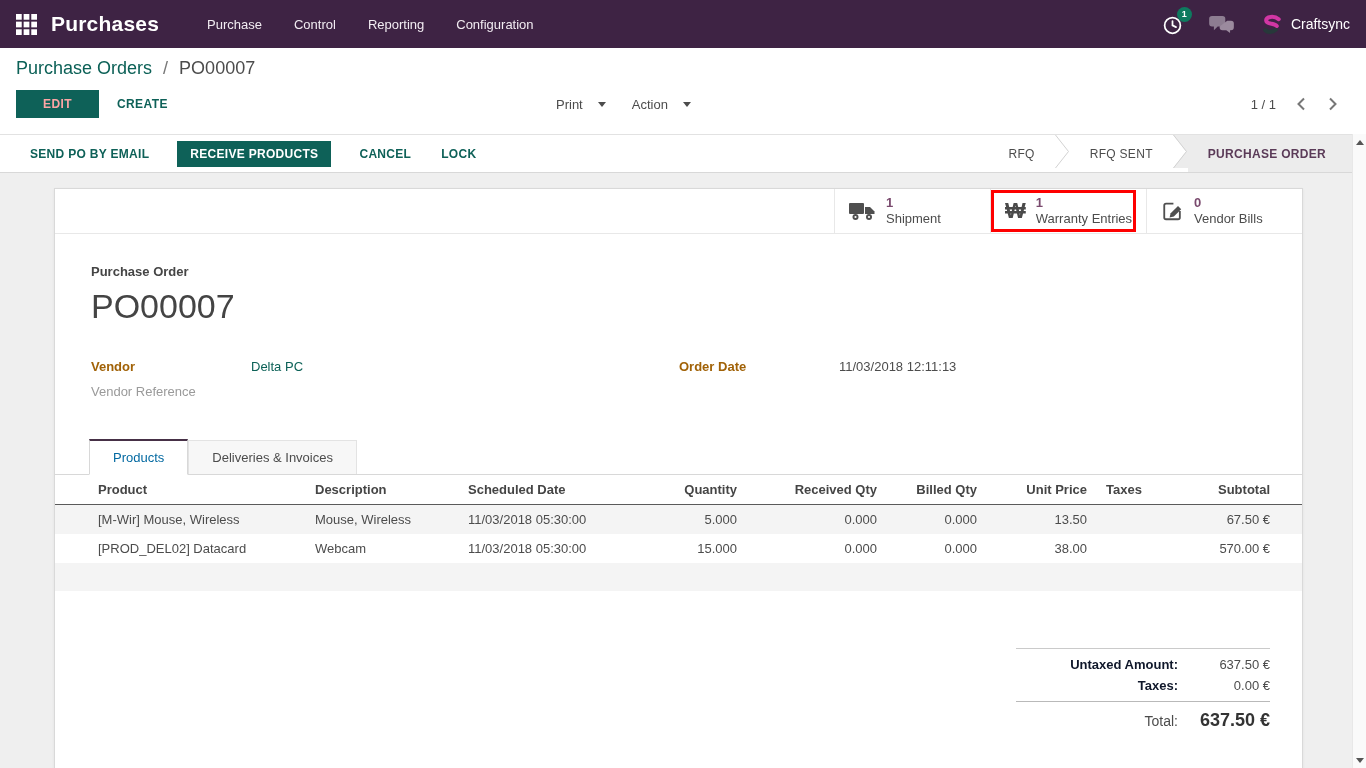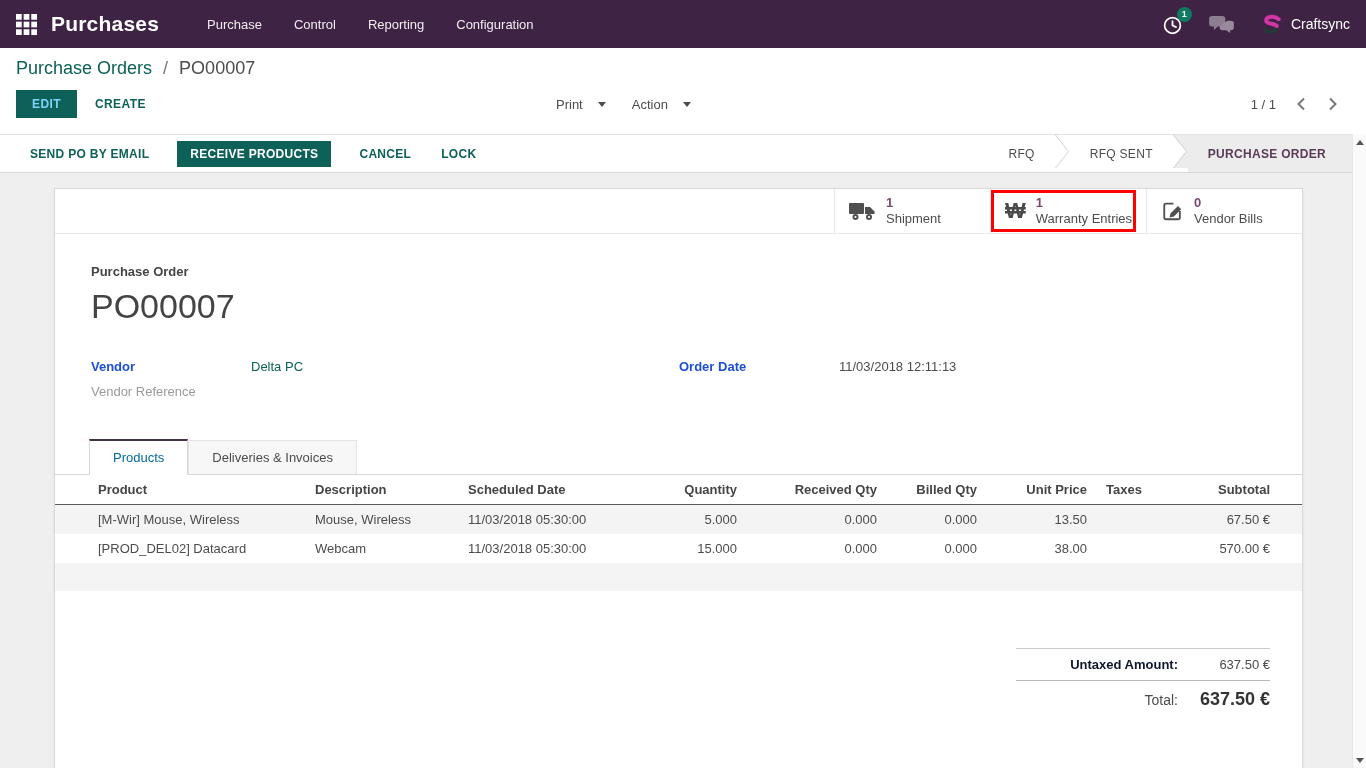--- a/index.html
+++ b/index.html
@@ -20,22 +20,22 @@
   .user-menu { display:flex; align-items:center; gap:8px; font-size:14px; cursor:pointer; }
 
   
   .control-panel { background:#fff; height:86px; padding:10px 16px 0 16px; }
   .breadcrumb { font-size:18px; }
   .breadcrumb a { color:#0c6157; text-decoration:none; cursor:pointer; }
   .bc-sep { color:#777; margin:0 6px; }
   .bc-current { color:#4c4c4c; }
   .cp-row { display:flex; align-items:center; margin-top:11px; }
   .cp-left { width:540px; display:flex; align-items:center; gap:16px; }
-  .btn-primary { background:#0e6158; color:#7dd3fc; border:1px solid #0e6158; font-size:12px; font-weight:bold;
-                 letter-spacing:.4px; padding:6px 15px; cursor:pointer; font-family:inherit; }
+  .btn-primary { background:#0e6158; color:#fca5a5; border:1px solid #0e6158; font-size:12px; font-weight:bold;
+                 letter-spacing:.4px; padding:6px 26px; cursor:pointer; font-family:inherit; }
   .btn-link { background:none; border:none; color:#0e6158; font-size:12px; font-weight:bold; letter-spacing:.4px;
               cursor:pointer; font-family:inherit; padding:6px 2px; }
   .cp-center { display:flex; gap:26px; align-items:center; }
   .dropdown { display:inline-flex; align-items:center; gap:15px; font-size:13px; color:#4c4c4c; cursor:pointer; }
   .caret { width:0; height:0; border-left:4px solid transparent; border-right:4px solid transparent; border-top:5px solid #4c4c4c; display:inline-block; }
   .cp-right { margin-left:auto; display:flex; align-items:center; gap:18px; padding-right:10px; }
   .pager-value { font-size:13px; }
   .pager-btn { cursor:pointer; display:flex; align-items:center; padding:2px; }
 
   
@@ -62,21 +62,21 @@
   .stat-label { font-size:13px; color:#4c4c4c; white-space:nowrap; }
   .stat-btn.highlighted::after { content:''; position:absolute; inset:1px 10px 1px 0px; border:3px solid #fe0000; pointer-events:none; }
   .won-glyph { font-size:22px; font-weight:bold; color:#4a4a4a; line-height:1; }
 
   .form-body { padding:30px 0 0 36px; }
   .doc-type { font-size:13px; font-weight:bold; color:#454545; }
   .doc-name { font-size:34px; font-weight:normal; color:#444; margin:8px 0 28px 0; }
   .field-grid { display:flex; }
   .field-col { width:588px; }
   .field-row { display:flex; height:25px; align-items:center; }
-  .field-label { width:160px; font-weight:bold; font-size:13px; color:#1d4ed8; }
+  .field-label { width:160px; font-weight:bold; font-size:13px; color:#a16207; }
   .field-label.muted { color:#9a9a9a; font-weight:normal; }
   .field-value { font-size:13px; color:#4c4c4c; }
   .field-value a { color:#0c6157; text-decoration:none; cursor:pointer; }
 
   
   .notebook { margin-top:34px; }
   .tabs { display:flex; align-items:flex-end; padding-left:34px; border-bottom:1px solid #d8d8d8; height:37px; }
   .tab { padding:9px 23px; font-size:13px; cursor:pointer; }
   .tab.active { background:#fff; border:1px solid #d8d8d8; border-top:2px solid #463046; border-bottom:1px solid #fff; margin-bottom:-1px; color:#0369a1; }
   .tab.inactive { background:#f7f7f7; border:1px solid #e3e3e3; border-bottom:none; color:#4c4c4c; }
@@ -338,20 +338,24 @@
           </tr>
         </tbody>
       </table>
       <div class="filler-row"></div>
 
       <div class="totals">
         <div class="t-row t-top">
           <span class="t-label">Untaxed Amount:</span>
           <span class="t-value">637.50 €</span>
         </div>
+        <div class="t-row">
+          <span class="t-label">Taxes:</span>
+          <span class="t-value">0.00 €</span>
+        </div>
         <div class="t-sep"></div>
         <div class="t-row t-total">
           <span class="t-label">Total:</span>
           <span class="t-value">637.50 €</span>
         </div>
       </div>
     </div>
   </div>
 </div>
 

